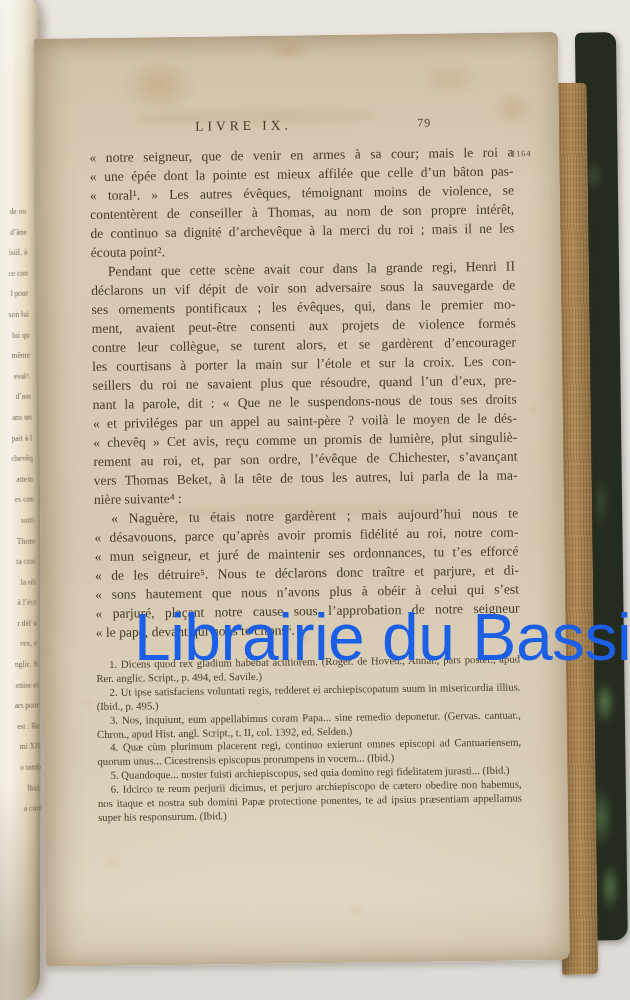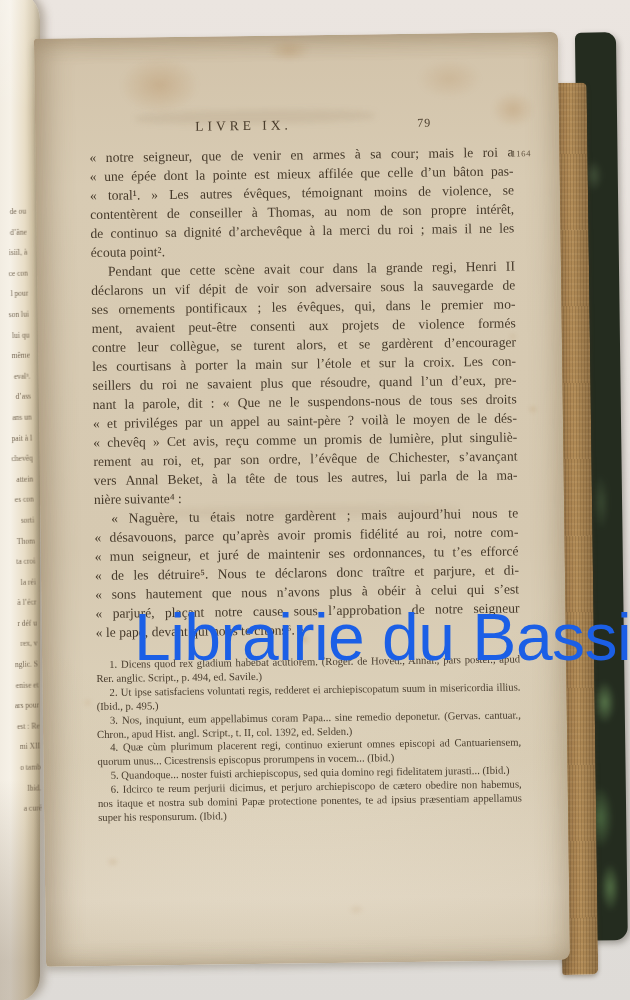--- a/index.html
+++ b/index.html
@@ -387,21 +387,21 @@
             <span>par</span>
             <span>son</span>
             <span>ordre,</span>
             <span>l’évêque</span>
             <span>de</span>
             <span>Chichester,</span>
             <span>s’avançant</span>
           </div>
           <div class="tline">
             <span>vers</span>
-            <span>Annal</span>
+            <span>Thomas</span>
             <span>Beket,</span>
             <span>à</span>
             <span>la</span>
             <span>tête</span>
             <span>de</span>
             <span>tous</span>
             <span>les</span>
             <span>autres,</span>
             <span>lui</span>
             <span>parla</span>

